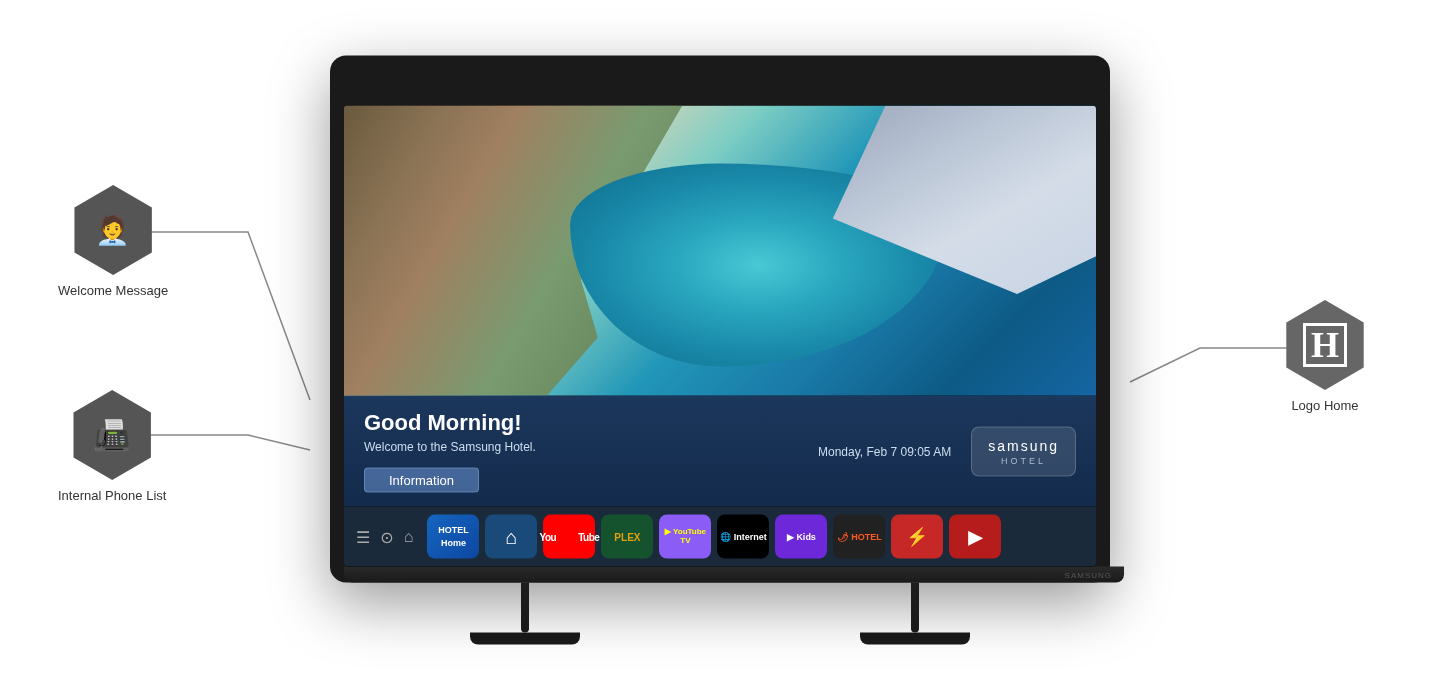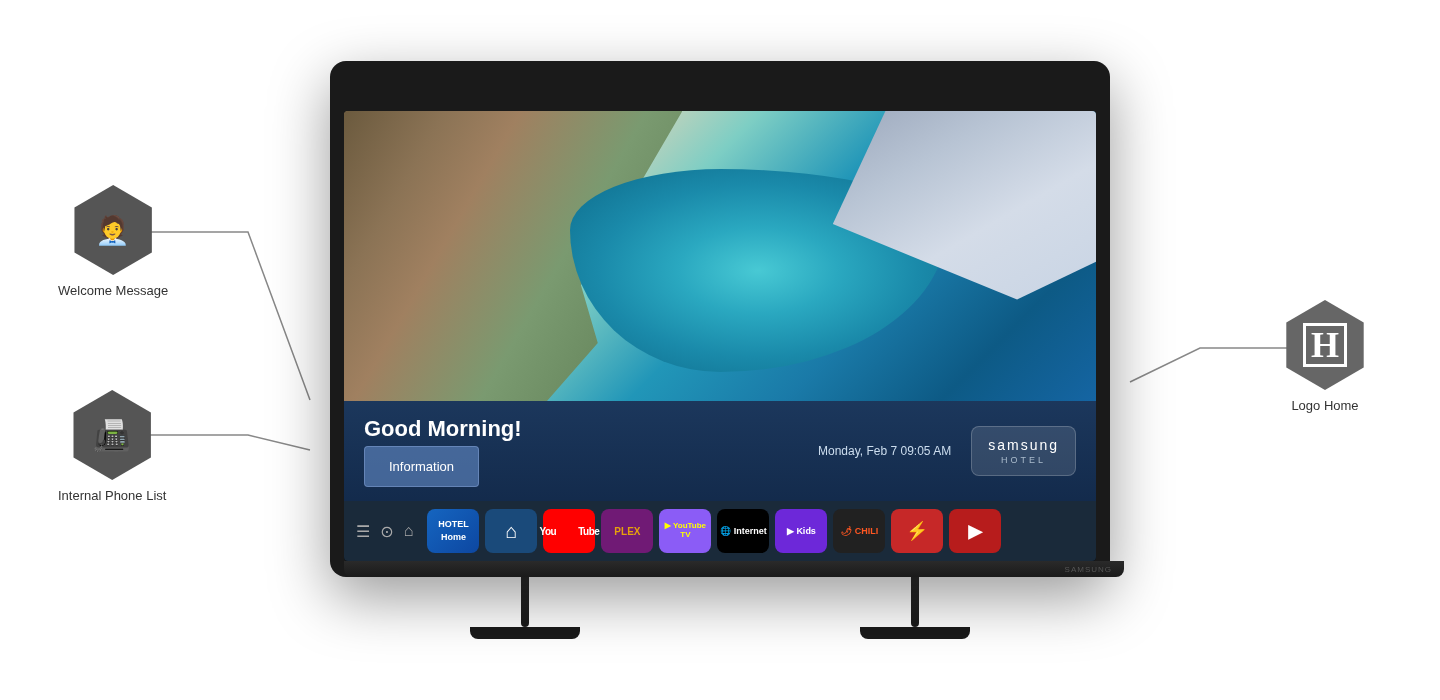--- a/index.html
+++ b/index.html
@@ -95,21 +95,21 @@
     .welcome-text {
       color: #ccddee;
       font-size: 12px;
       margin-bottom: 14px;
     }
 
     .info-button {
       background: rgba(100,140,200,0.6);
       border: 1px solid rgba(150,180,230,0.4);
       color: #ffffff;
-      padding: 12px 24px;
+      padding: 4px 24px;
       border-radius: 4px;
       font-size: 13px;
       cursor: pointer;
       display: inline-block;
     }
 
     .datetime-section {
       color: #ccddee;
       font-size: 12px;
       text-align: center;
@@ -182,21 +182,21 @@
       font-size: 10px;
       text-align: center;
       line-height: 1.2;
     }
 
     .app-youtube {
       background: #ff0000;
     }
 
     .app-plex {
-      background: #701a75;
+      background: #14532d;
     }
 
     .app-youtubetv {
       background: #8b5cf6;
     }
 
     .app-internet {
       background: #000000;
     }
 
@@ -354,20 +354,21 @@
   <div class="tv-frame">
     <div class="tv-screen">
 
       <div class="beach-image">
         <div class="water-area"></div>
       </div>
 
       <div class="info-bar">
         <div class="greeting-section">
           <div class="good-morning">Good Morning!</div>
+          <div class="welcome-text">Welcome to the Samsung Hotel.</div>
           <div class="info-button">Information</div>
         </div>
 
         <div class="datetime-section">Monday, Feb 7   09:05 AM</div>
 
         <div class="hotel-logo">
           <div class="samsung-logo-text">samsung</div>
           <div class="hotel-text">HOTEL</div>
         </div>
       </div>
@@ -402,21 +403,21 @@
 
         <div class="app-icon app-internet">
           <span style="font-size:9px; font-weight:700;">🌐 Internet</span>
         </div>
 
         <div class="app-icon app-kids">
           <span style="font-size:9px; font-weight:700;">▶ Kids</span>
         </div>
 
         <div class="app-icon app-chili">
-          <span style="font-size:9px; font-weight:700; color:#ff5722;">🌶 CHILI</span>
+          <span style="font-size:9px; font-weight:700; color:#ff5722;">🌶 HOTEL</span>
         </div>
 
         <div class="app-icon" style="background:#c62828;">
           <span style="font-size:18px;">⚡</span>
         </div>
 
         <div class="app-icon app-anytime">
           <span style="font-size:18px;">▶</span>
         </div>
       </div>

